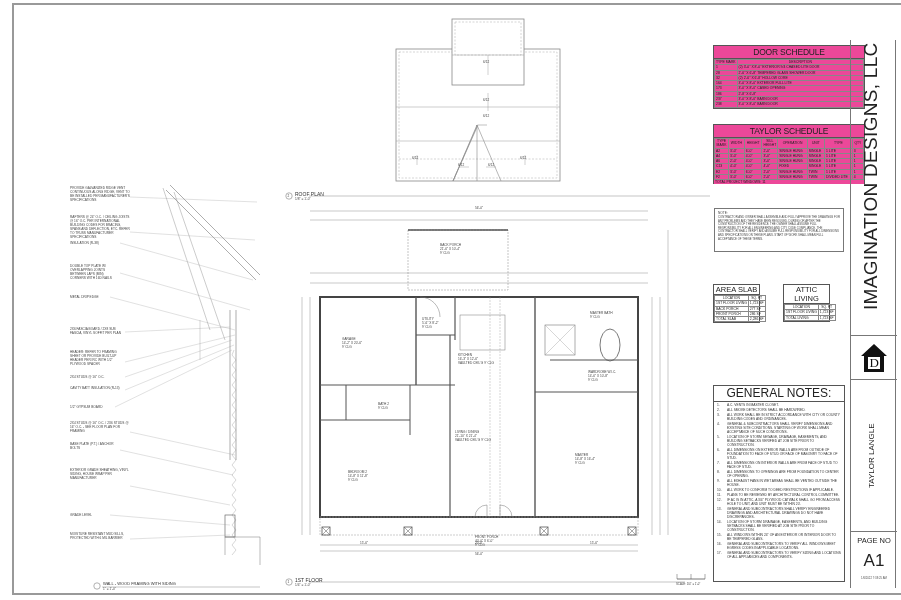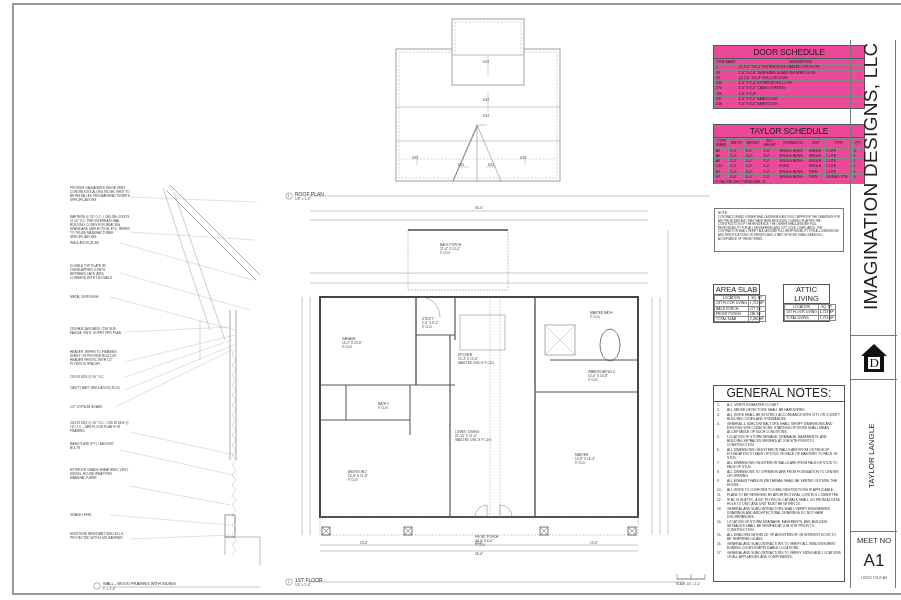--- a/index.html
+++ b/index.html
@@ -545,17 +545,17 @@
     <svg width="46" height="44">
       <polygon points="23,8 36,20 33,20 33,36 13,36 13,20 10,20" fill="#111"></polygon>
       <rect x="17" y="21" width="12" height="12" fill="#fff"></rect>
     </svg>
     <span class="abs" style="left:18.5px;top:20px;font-family:'Liberation Serif',serif;font-size:13px;line-height:13px;color:#111;">D</span>
   </div>
   <div class="tb-client">
     <div class="vert" style="left:16px;top:108px;font-size:8px;">TAYLOR LANGLE</div>
   </div>
   <div class="tb-page">
-    <div style="font-size:7.5px;margin-top:4px;">MEET NO</div>
+    <div style="font-size:7.5px;margin-top:4px;">PAGE NO</div>
     <div style="font-size:17px;margin-top:6px;">A1</div>
     <div style="font-size:2.8px;margin-top:5px;color:#555;">1/6/2022 7:38:25 AM</div>
   </div>
 </div>
 
 </body></html>

